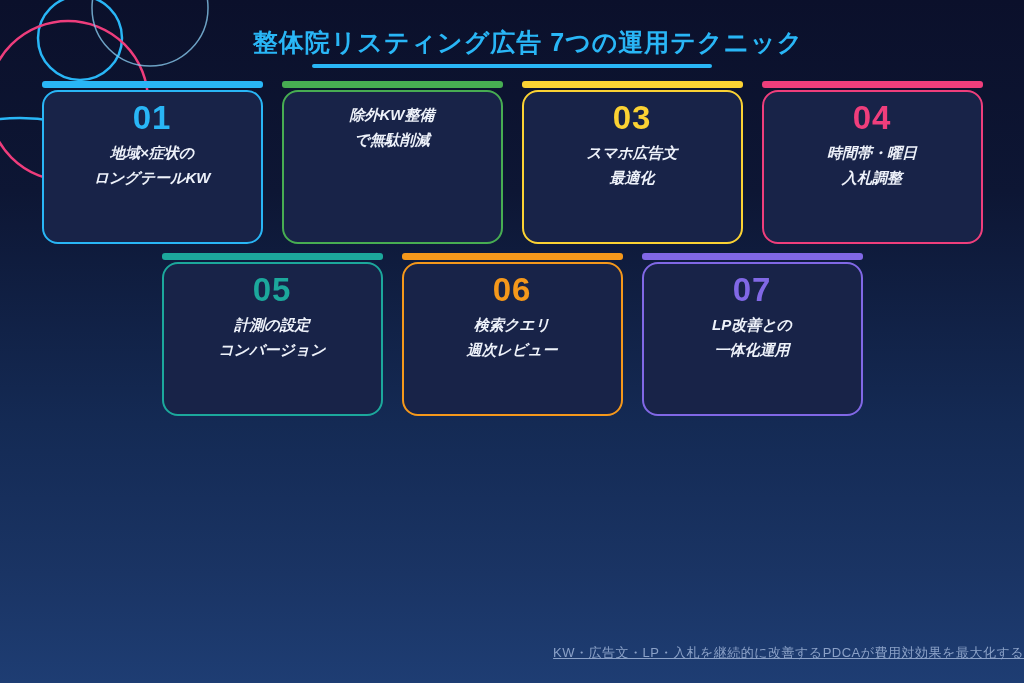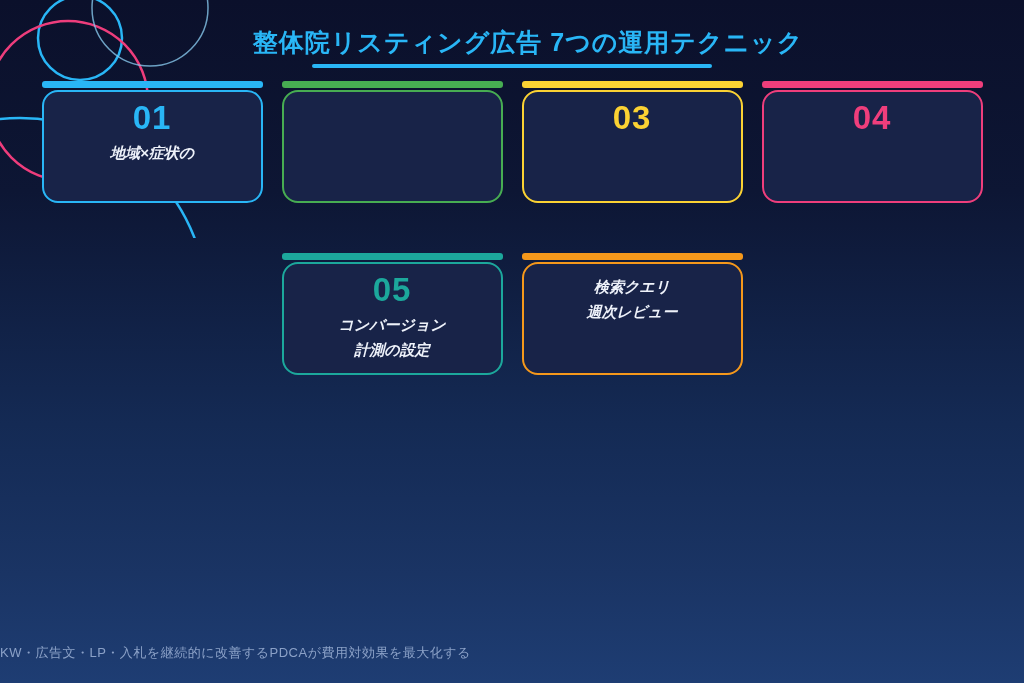--- a/index.html
+++ b/index.html
@@ -49,21 +49,21 @@
     display: flex;
     justify-content: center;
     gap: 19px;
     z-index: 2;
   }
   .row-1 { top: 81px; }
   .row-2 { top: 253px; }
 
   .card {
     width: 221px;
-    height: 122px;
+    height: 163px;
     display: flex;
     flex-direction: column;
   }
   .card-bar {
     height: 7px;
     border-radius: 3px;
     background: var(--accent);
   }
   .card-body {
     flex: 1;
@@ -88,25 +88,26 @@
     font-weight: 700;
     line-height: 25px;
     font-style: italic;
   }
 
   .footer {
     position: absolute;
     bottom: 21px;
     left: 0;
     width: 100%;
-    text-align: left;
+    text-align: right;
     font-size: 13px;
     color: #8ba1c7;
     letter-spacing: 0.5px;
     z-index: 2;
+    text-decoration: underline;
   }
 </style>
 </head>
 <body>
 
 <div class="stage">
 
   <svg class="decor" width="1024" height="238" viewBox="0 0 1024 238" fill="none">
     <circle cx="80" cy="38" r="42" stroke-width="2.5" stroke="#29b6f6"></circle>
     <circle cx="68" cy="101" r="80" stroke-width="2.5" stroke="#ee3d7c"></circle>
@@ -119,58 +120,82 @@
     <div class="title-underline" style="background: rgb(41, 182, 246);"></div>
   </div>
 
   <div class="row row-1" id="row1">
       <div class="card" style="--accent: #29b6f6;">
         <div class="card-bar"></div>
         <div class="card-body">
           <div class="card-number">01</div>
           <div class="card-lines">
             <div class="card-line">地域×症状の</div>
+            <div class="card-line">ロングテールKW</div>
           </div>
         </div>
       </div>
       <div class="card" style="--accent: #47ad52;">
         <div class="card-bar"></div>
         <div class="card-body">
+          <div class="card-lines">
+            <div class="card-line">除外KW整備</div>
+            <div class="card-line">で無駄削減</div>
+          </div>
         </div>
       </div>
       <div class="card" style="--accent: #fbd233;">
         <div class="card-bar"></div>
         <div class="card-body">
           <div class="card-number">03</div>
+          <div class="card-lines">
+            <div class="card-line">スマホ広告文</div>
+            <div class="card-line">最適化</div>
+          </div>
         </div>
       </div>
       <div class="card" style="--accent: #ef3e7c;">
         <div class="card-bar"></div>
         <div class="card-body">
           <div class="card-number">04</div>
+          <div class="card-lines">
+            <div class="card-line">時間帯・曜日</div>
+            <div class="card-line">入札調整</div>
+          </div>
         </div>
       </div>
     </div>
   <div class="row row-2" id="row2">
       <div class="card" style="--accent: #1ca89c;">
         <div class="card-bar"></div>
         <div class="card-body">
           <div class="card-number">05</div>
           <div class="card-lines">
+            <div class="card-line">計測の設定</div>
             <div class="card-line">コンバージョン</div>
-            <div class="card-line">計測の設定</div>
           </div>
         </div>
       </div>
       <div class="card" style="--accent: #f5981b;">
         <div class="card-bar"></div>
         <div class="card-body">
+          <div class="card-number">06</div>
           <div class="card-lines">
             <div class="card-line">検索クエリ</div>
             <div class="card-line">週次レビュー</div>
           </div>
         </div>
       </div>
+      <div class="card" style="--accent: #8168e6;">
+        <div class="card-bar"></div>
+        <div class="card-body">
+          <div class="card-number">07</div>
+          <div class="card-lines">
+            <div class="card-line">LP改善との</div>
+            <div class="card-line">一体化運用</div>
+          </div>
+        </div>
+      </div>
     </div>
 
   <div class="footer">KW・広告文・LP・入札を継続的に改善するPDCAが費用対効果を最大化する</div>
 
 </div>
 
 </body></html>

